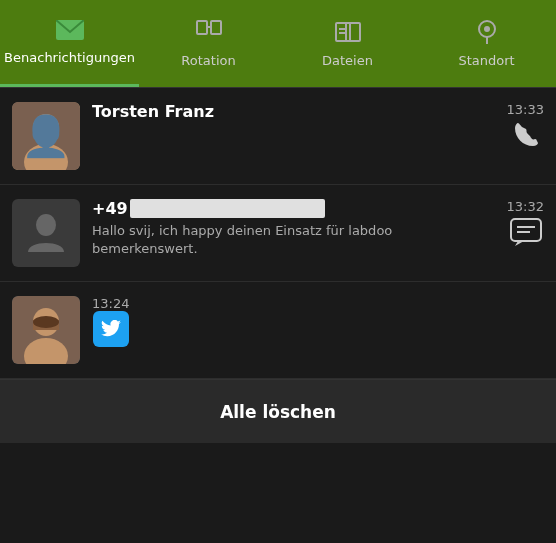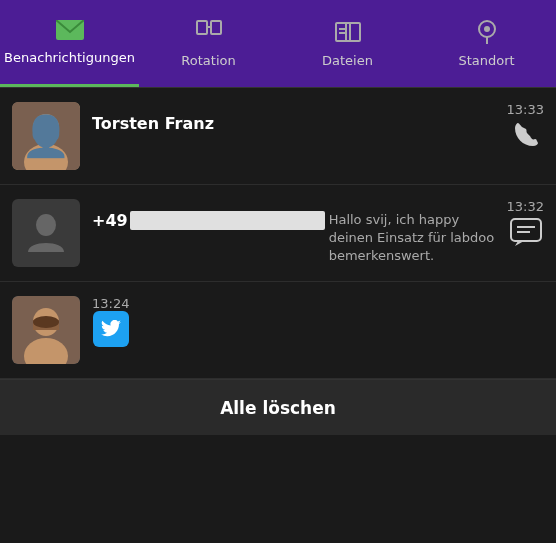--- a/index.html
+++ b/index.html
@@ -9,21 +9,21 @@
       height: 543px;
       background: #1a1a1a;
       font-family: 'DejaVu Sans', Arial, sans-serif;
       color: #fff;
       overflow: hidden;
     }
 
     
     .top-nav {
       display: flex;
-      background: #4c1d95;
+      background: #4d7c0f;
       border-bottom: 1px solid #333;
       height: 88px;
     }
 
     .nav-item {
       flex: 1;
       display: flex;
       flex-direction: column;
       align-items: center;
       justify-content: center;
@@ -87,23 +87,22 @@
       background: #3a3a3a;
       flex-shrink: 0;
       display: flex;
       align-items: center;
       justify-content: center;
     }
 
     .notification-content {
       flex: 1;
       display: flex;
-      flex-direction: row;
+      flex-direction: column;
       gap: 4px;
-      margin-top: 12px;
     }
 
     .notification-title {
       font-size: 16px;
       font-weight: bold;
       color: #fff;
     }
 
     .notification-body {
       font-size: 13px;
@@ -167,21 +166,21 @@
       transform: translate(-50%, -50%);
       filter: sepia(0.5);
     }
 
     
     .clear-button {
       display: flex;
       align-items: center;
       justify-content: center;
       background: #2a2a2a;
-      height: 56px;
+      height: 64px;
       cursor: pointer;
       border-top: 1px solid #333;
       width: 100%;
     }
 
     .clear-button-label {
       font-size: 17px;
       font-weight: bold;
       color: #fff;
     }

